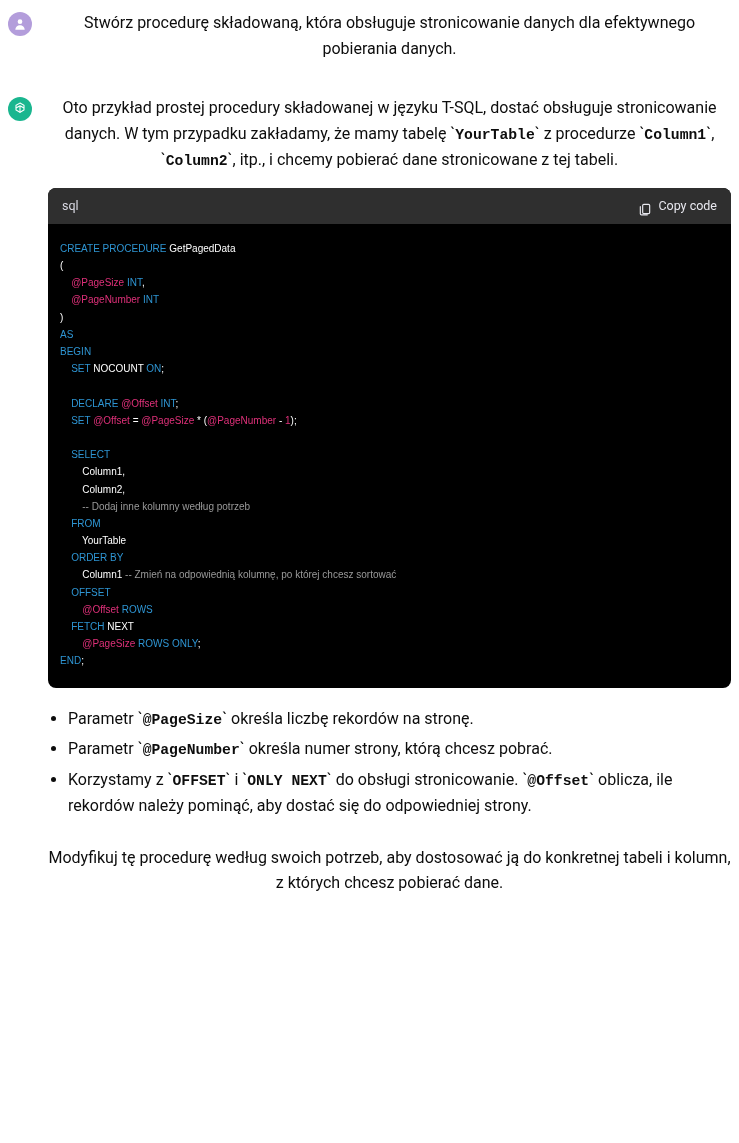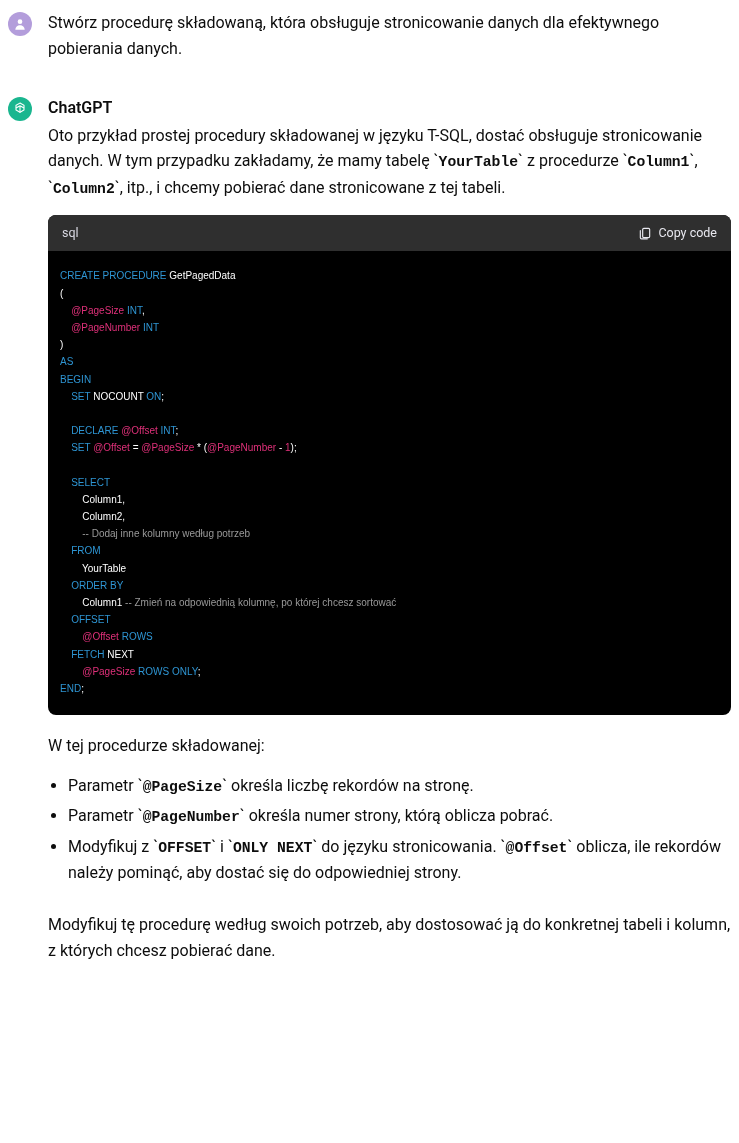--- a/index.html
+++ b/index.html
@@ -28,21 +28,21 @@
       color: #fff;
     }
     .avatar-user svg { width: 14px; height: 14px; }
     .avatar-bot {
       background: #1ab68f;
       color: #fff;
     }
     .avatar-bot svg { width: 16px; height: 16px; }
     .content { flex: 1; min-width: 0; }
     .author { font-weight: 600; margin-bottom: 2px; color: #0d0d0d; }
-    .para { margin-bottom: 14px; color: #0d0d0d; }
+    .para { margin-bottom: 14px; color: #0d0d0d; text-align: center; }
     .inline-code {
       font-family: "Consolas", "Monaco", "Courier New", monospace;
       font-size: 0.92em;
       font-weight: 700;
       background: transparent;
     }
     .codeblock {
       background: #000000;
       border-radius: 8px;
       overflow: hidden;
@@ -52,21 +52,21 @@
       background: #2f2f2f;
       color: #d9d9e3;
       font-size: 12.5px;
       display: flex;
       justify-content: space-between;
       align-items: center;
       padding: 8px 14px;
     }
     .copy-btn {
       display: flex;
-      align-items: center;
+      align-items: flex-end;
       gap: 6px;
       cursor: pointer;
       color: #e8e8ef;
       font-size: 12.5px;
     }
     .copy-btn svg { width: 14px; height: 14px; }
     pre.code {
       font-family: Liberation Sans, sans-serif;
       font-size: 10px;
       line-height: 1.72;
@@ -103,21 +103,20 @@
 </div>
 
 <div class="message">
   <div class="avatar avatar-bot">
     <svg viewBox="0 0 24 24" fill="none" stroke="currentColor" stroke-width="1.6">
       <path d="M12 3l6 3.5v7L12 17l-6-3.5v-7z"></path>
         <path d="M12 7l6 3.5M12 7L6 10.5M12 7v10"></path>
     </svg>
   </div>
   <div class="content">
-    <div class="author">ChatGPT</div>
 
     <div class="para">
       <span>Oto przykład prostej procedury składowanej w języku T-SQL, dostać obsługuje stronicowanie danych. W tym przypadku zakładamy, że mamy tabelę </span>`<span class="inline-code">YourTable</span>`<span> z procedurze </span>`<span class="inline-code">Column1</span>`<span>, </span>`<span class="inline-code">Column2</span>`<span>, itp., i chcemy pobierać dane stronicowane z tej tabeli.</span>
     </div>
 
     <div class="codeblock">
       <div class="codeblock-header">
         <span>sql</span>
         <span class="copy-btn">
           <svg viewBox="0 0 24 24" fill="none" stroke="currentColor" stroke-width="2" stroke-linecap="round" stroke-linejoin="round">
@@ -147,30 +146,29 @@
         <span class="tok-ident">YourTable</span>
     <span class="tok-kw">ORDER BY</span>
         <span class="tok-ident">Column1</span> <span class="tok-com">-- Zmień na odpowiednią kolumnę, po której chcesz sortować</span>
     <span class="tok-kw">OFFSET</span>
         <span class="tok-param">@Offset</span> <span class="tok-rows">ROWS</span>
     <span class="tok-kw">FETCH</span> <span class="tok-ident">NEXT</span>
         <span class="tok-param">@PageSize</span> <span class="tok-rows">ROWS</span> <span class="tok-kw">ONLY</span><span class="tok-punc">;</span>
 <span class="tok-kw">END</span><span class="tok-punc">;</span></pre>
     </div>
 
-    <div class="para">W tej procedurze składowanej:</div>
 
     <ul class="bullets">
       <li>
         <span>Parametr </span>`<span class="inline-code">@PageSize</span>`<span> określa liczbę rekordów na stronę.</span>
       </li>
       <li>
-        <span>Parametr </span>`<span class="inline-code">@PageNumber</span>`<span> określa numer strony, którą oblicza pobrać.</span>
+        <span>Parametr </span>`<span class="inline-code">@PageNumber</span>`<span> określa numer strony, którą chcesz pobrać.</span>
       </li>
       <li>
-        <span>Modyfikuj z </span>`<span class="inline-code">OFFSET</span>`<span> i </span>`<span class="inline-code">ONLY NEXT</span>`<span> do języku stronicowania. </span>`<span class="inline-code">@Offset</span>`<span> oblicza, ile rekordów należy pominąć, aby dostać się do odpowiedniej strony.</span>
+        <span>Korzystamy z </span>`<span class="inline-code">OFFSET</span>`<span> i </span>`<span class="inline-code">ONLY NEXT</span>`<span> do obsługi stronicowanie. </span>`<span class="inline-code">@Offset</span>`<span> oblicza, ile rekordów należy pominąć, aby dostać się do odpowiedniej strony.</span>
       </li>
     </ul>
 
     <div class="para">Modyfikuj tę procedurę według swoich potrzeb, aby dostosować ją do konkretnej tabeli i kolumn, z których chcesz pobierać dane.</div>
 
   </div>
 </div>
 
 </body></html>

